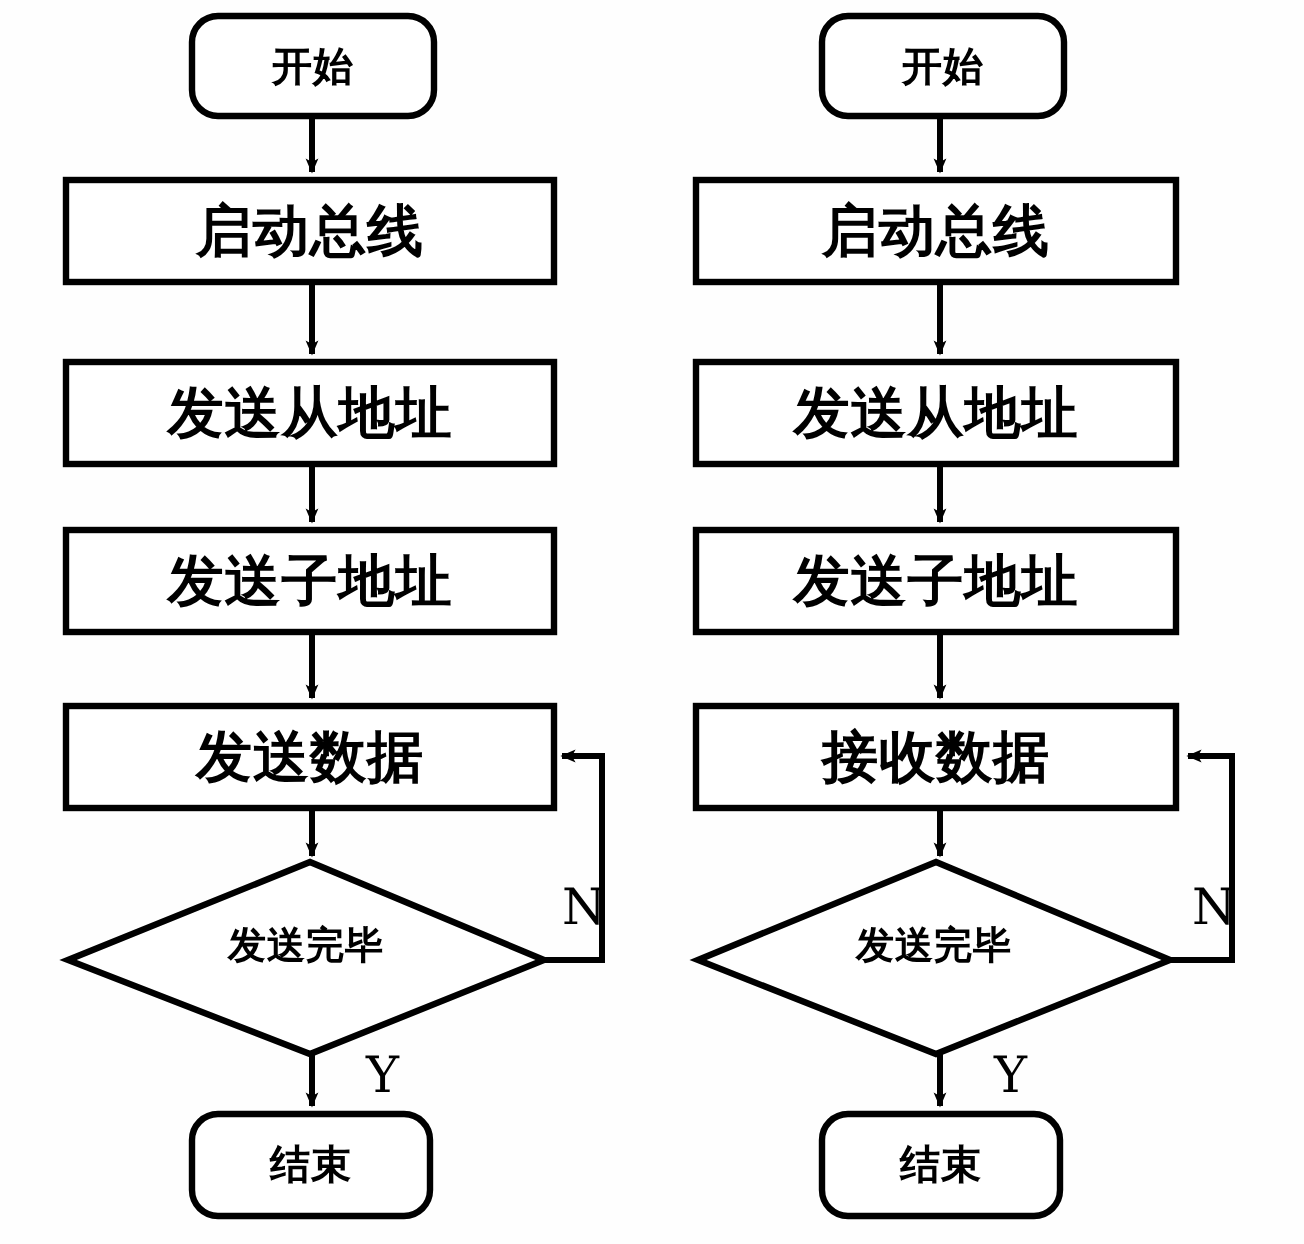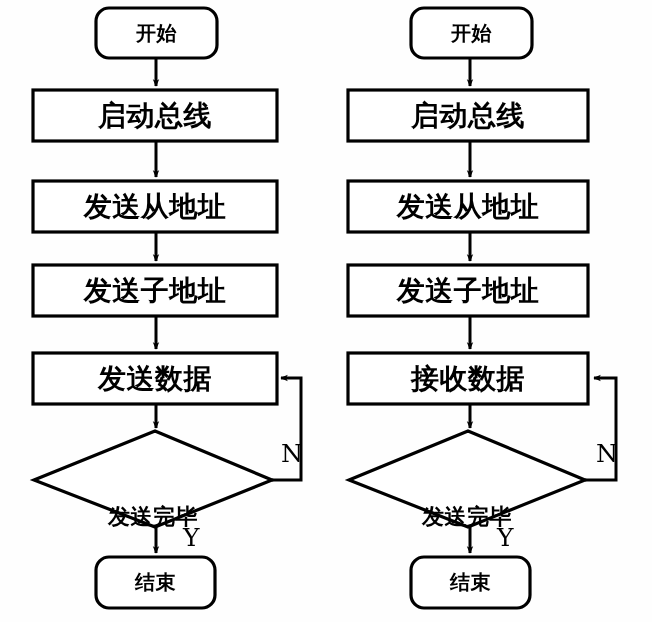--- a/index.html
+++ b/index.html
@@ -39,22 +39,21 @@
     text-align: center;
     pointer-events: none;
   }
   .proc-label {
     font-size: 28px;
   }
   .term-label {
     font-size: 20px;
   }
   .dec-label {
-    font-size: 22px;
-    margin-top: 44px;
+    font-size: 19px;
   }
   .branch-label {
     position: absolute;
     font-family: "DejaVu Serif", "Liberation Serif", serif;
     font-size: 25px;
     font-weight: normal;
     line-height: 1;
   }
 </style>
 </head>

